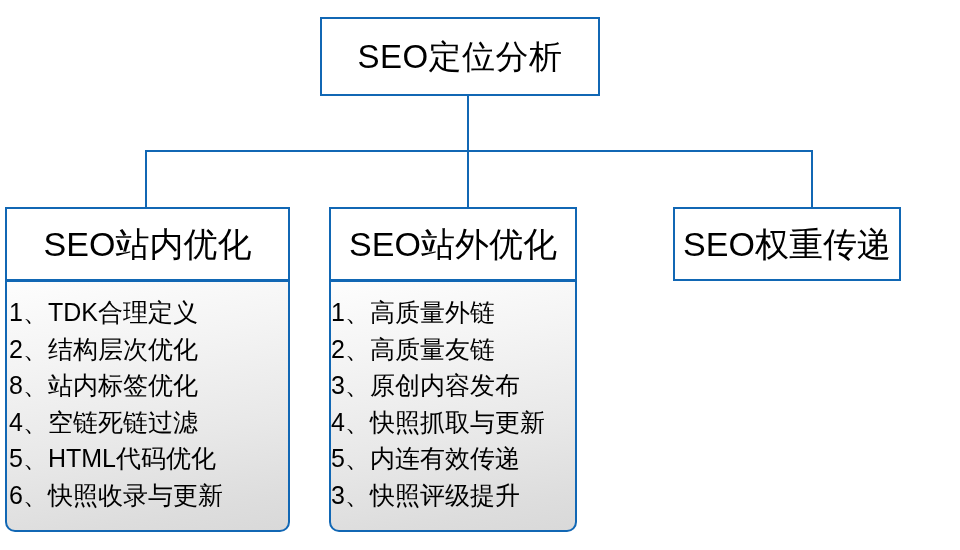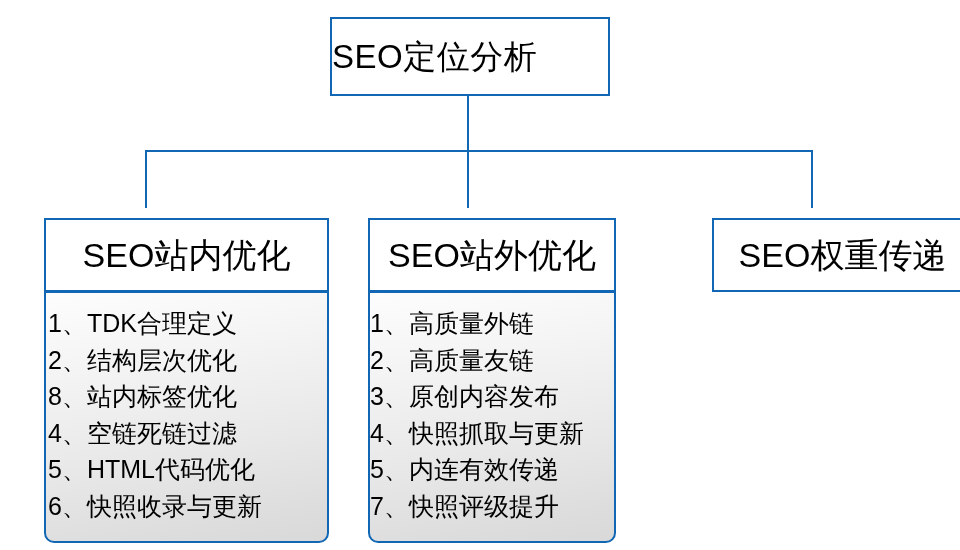--- a/index.html
+++ b/index.html
@@ -28,47 +28,47 @@
     position: absolute;
     left: 0; top: 0;
     width: 960px;
     height: 550px;
     pointer-events: none;
   }
 
   
   .root-box {
     position: absolute;
-    left: 330px;
+    left: 320px;
     top: 17px;
     width: 280px;
     height: 79px;
     box-sizing: border-box;
     border: 2px solid #1167b4;
     background: #ffffff;
     display: flex;
     align-items: center;
+    justify-content: center;
   }
   .root-title {
     font-size: 33px;
     line-height: 1;
     letter-spacing: 0.5px;
     white-space: nowrap;
   }
 
   
   .column {
     position: absolute;
-    top: 218px;
+    top: 207px;
     width: 285px;
-    margin-left: 39px;
   }
   .col-1 { left: 5px;   width: 285px; }
   .col-2 { left: 329px; width: 248px; }
-  .col-3 { left: 673px; width: 261px; }
+  .col-3 { left: 673px; width: 228px; }
 
   .col-header {
     box-sizing: border-box;
     height: 74px;
     border: 2px solid #1167b4;
     background: #ffffff;
     display: flex;
     align-items: center;
     justify-content: center;
   }
@@ -151,21 +151,21 @@
     <div class="col-header">
       <div class="col-header-title">SEO站外优化</div>
     </div>
     <div class="col-body">
       <ul class="item-list">
         <li class="item">1、高质量外链</li>
         <li class="item">2、高质量友链</li>
         <li class="item">3、原创内容发布</li>
         <li class="item">4、快照抓取与更新</li>
         <li class="item">5、内连有效传递</li>
-        <li class="item">7、快照评级提升</li>
+        <li class="item">3、快照评级提升</li>
       </ul>
     </div>
   </div>
 
   <div class="column col-3">
     <div class="col-header">
       <div class="col-header-title">SEO权重传递</div>
     </div>
   </div>
 

